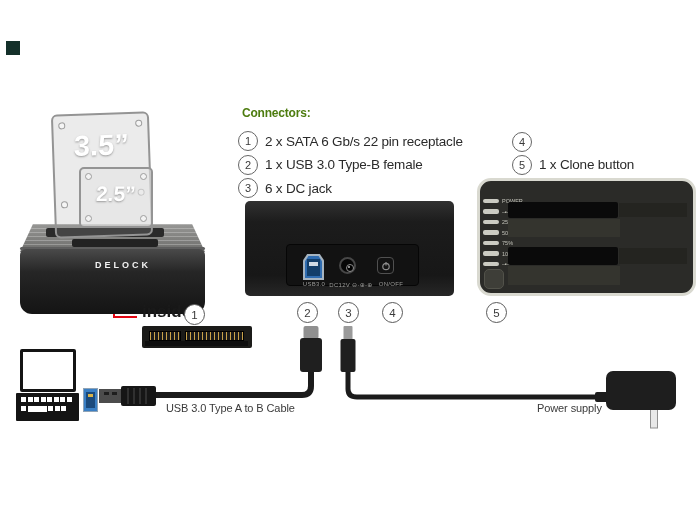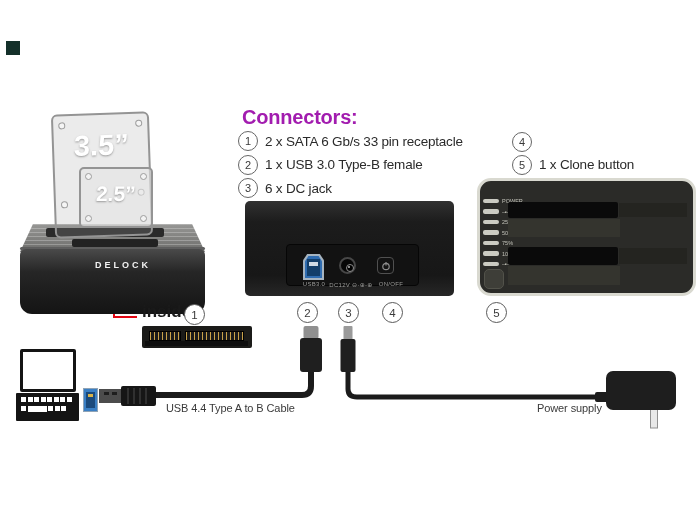--- a/index.html
+++ b/index.html
@@ -6,21 +6,21 @@
   #canvas{position:relative;width:700px;height:530px;background:#fff;overflow:hidden;
           font-family:"Liberation Sans",sans-serif;color:#2d2d2d;}
   .abs{position:absolute;}
 
   
   .callout{position:absolute;width:19px;height:19px;border:1.3px solid #5a5a5a;border-radius:50%;
            background:#fff;display:flex;align-items:center;justify-content:center;
            font-size:11.5px;color:#3a3a3a;}
 
   
-  .sec-heading{position:absolute;font-size:20px;font-weight:bold;color:#a21caf;letter-spacing:-0.2px;}
+  .sec-heading{position:absolute;font-size:12px;font-weight:bold;color:#4d7c0f;letter-spacing:-0.2px;}
   .item-row{position:absolute;display:flex;align-items:center;gap:7px;height:20px;}
   .item-row .num{width:18px;height:18px;border:1.2px solid #666;border-radius:50%;flex:0 0 auto;
                  display:flex;align-items:center;justify-content:center;font-size:11px;color:#3a3a3a;}
   .item-row .txt{font-size:13.5px;letter-spacing:-0.2px;white-space:nowrap;color:#2b2b2b;}
 
   
   .drive{position:absolute;border:2px solid #949494;border-radius:6px;
          display:flex;align-items:flex-start;justify-content:center;}
   .drive .dlabel{font-weight:bold;color:#fff;text-shadow:0 1px 2px rgba(110,110,110,.65);}
   .screw{position:absolute;width:5px;height:5px;border:1px solid #9d9d9d;border-radius:50%;
@@ -161,21 +161,21 @@
   <div class="callout" style="left:184px;top:304px;">1</div>
   <div class="sata">
     <div class="pins" style="left:7px;width:30px;"></div>
     <div class="pins" style="left:43px;width:57px;"></div>
     <div class="lip"></div>
   </div>
 
   <div class="sec-heading" style="left:242px;top:106px;">Connectors:</div>
   <div class="item-row" style="left:238px;top:131px;">
     <span class="num">1</span>
-    <span class="txt">2 x SATA 6 Gb/s 33 pin receptacle</span>
+    <span class="txt">2 x SATA 6 Gb/s 22 pin receptacle</span>
   </div>
   <div class="item-row" style="left:238px;top:154.5px;">
     <span class="num">2</span>
     <span class="txt">1 x USB 3.0 Type-B female</span>
   </div>
   <div class="item-row" style="left:238px;top:178px;">
     <span class="num">3</span>
     <span class="txt">6 x DC jack</span>
   </div>
 
@@ -272,16 +272,16 @@
         <span class="key"></span>
         <span class="key"></span>
         <span class="key"></span>
     </div>
   </div>
   <div class="usb-a-recept">
     <div class="inner"></div>
       <div class="bar"></div>
   </div>
 
-  <div class="cable-label" style="left:166px;top:402px;">USB 4.4 Type A to B Cable</div>
+  <div class="cable-label" style="left:166px;top:402px;">USB 3.0 Type A to B Cable</div>
   <div class="cable-label" style="left:537px;top:402px;">Power supply</div>
 
 </div>
 
 </body></html>

